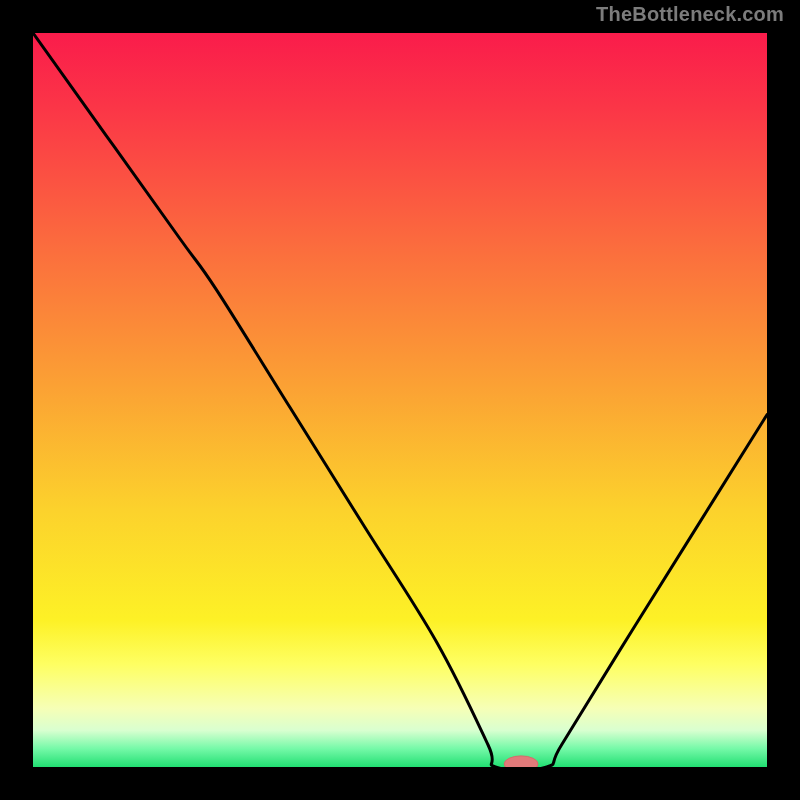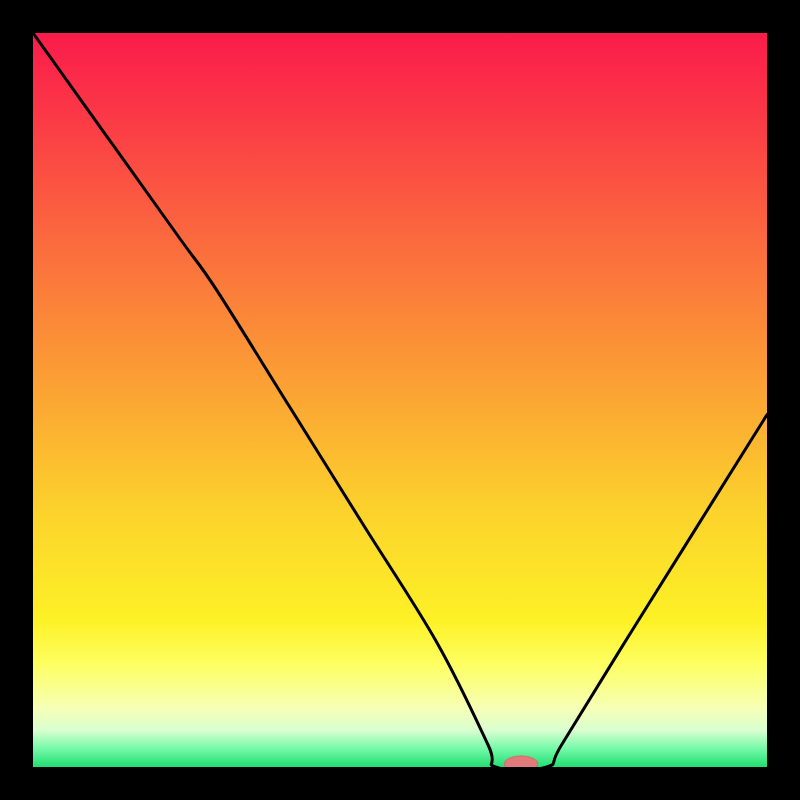--- a/index.html
+++ b/index.html
@@ -54,20 +54,21 @@
     font-size: 20px;
     font-weight: 600;
     color: #7c7c7c;
     letter-spacing: 0.2px;
   }
 </style>
 </head>
 <body>
 <div class="frame">
 
+  <div class="attrib">TheBottleneck.com</div>
 
   <div class="plot-area">
     <svg class="curve" viewBox="0 0 734 734" preserveAspectRatio="none">
       <path d="M 0.0 0.0 C 13.2 18.5, 47.0 65.8, 73.4 102.8 C 99.8 139.8, 127.0 177.8, 146.8 205.5 C 166.6 233.3, 163.7 226.5, 183.5 256.9 C 203.3 287.3, 230.5 332.1, 256.9 374.3 C 283.3 416.6, 303.9 449.5, 330.3 491.8 C 356.7 534.1, 381.2 569.6, 403.7 609.2 C 426.2 648.9, 444.5 689.5, 455.1 712.0 C 465.6 734.4, 451.9 730.0, 462.4 734.0 C 473.0 738.0, 501.9 738.0, 513.8 734.0 C 525.7 730.0, 515.3 733.1, 528.5 712.0 C 541.7 690.8, 563.4 654.9, 587.2 616.6 C 611.0 578.2, 634.2 541.4, 660.6 499.1 C 687.0 456.8, 720.8 402.8, 734.0 381.7" fill="none" stroke="#000000" stroke-width="3" stroke-linejoin="round" stroke-linecap="round"></path>
       <ellipse cx="488.1" cy="731.0" rx="16.9" ry="8.1" fill="#e17a7a" stroke="#d86a6a" stroke-width="1"></ellipse>
     </svg>
   </div>
 
 </div>
 

